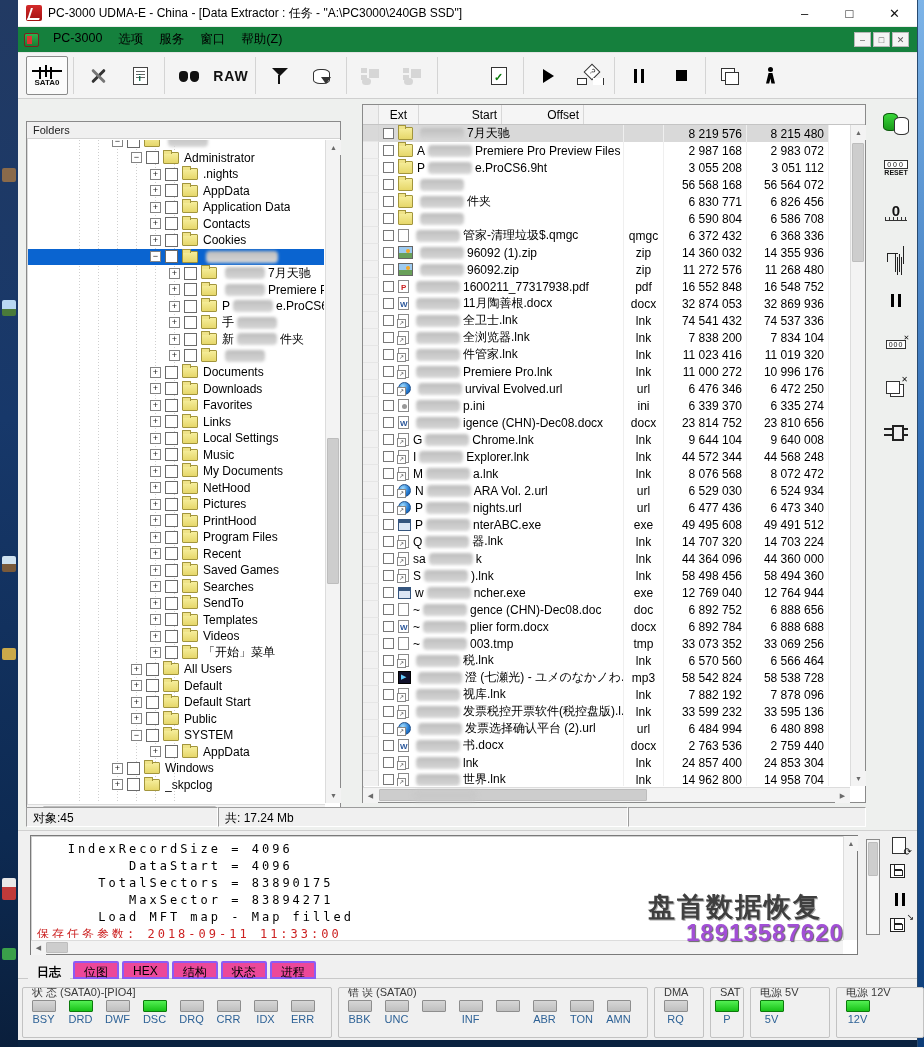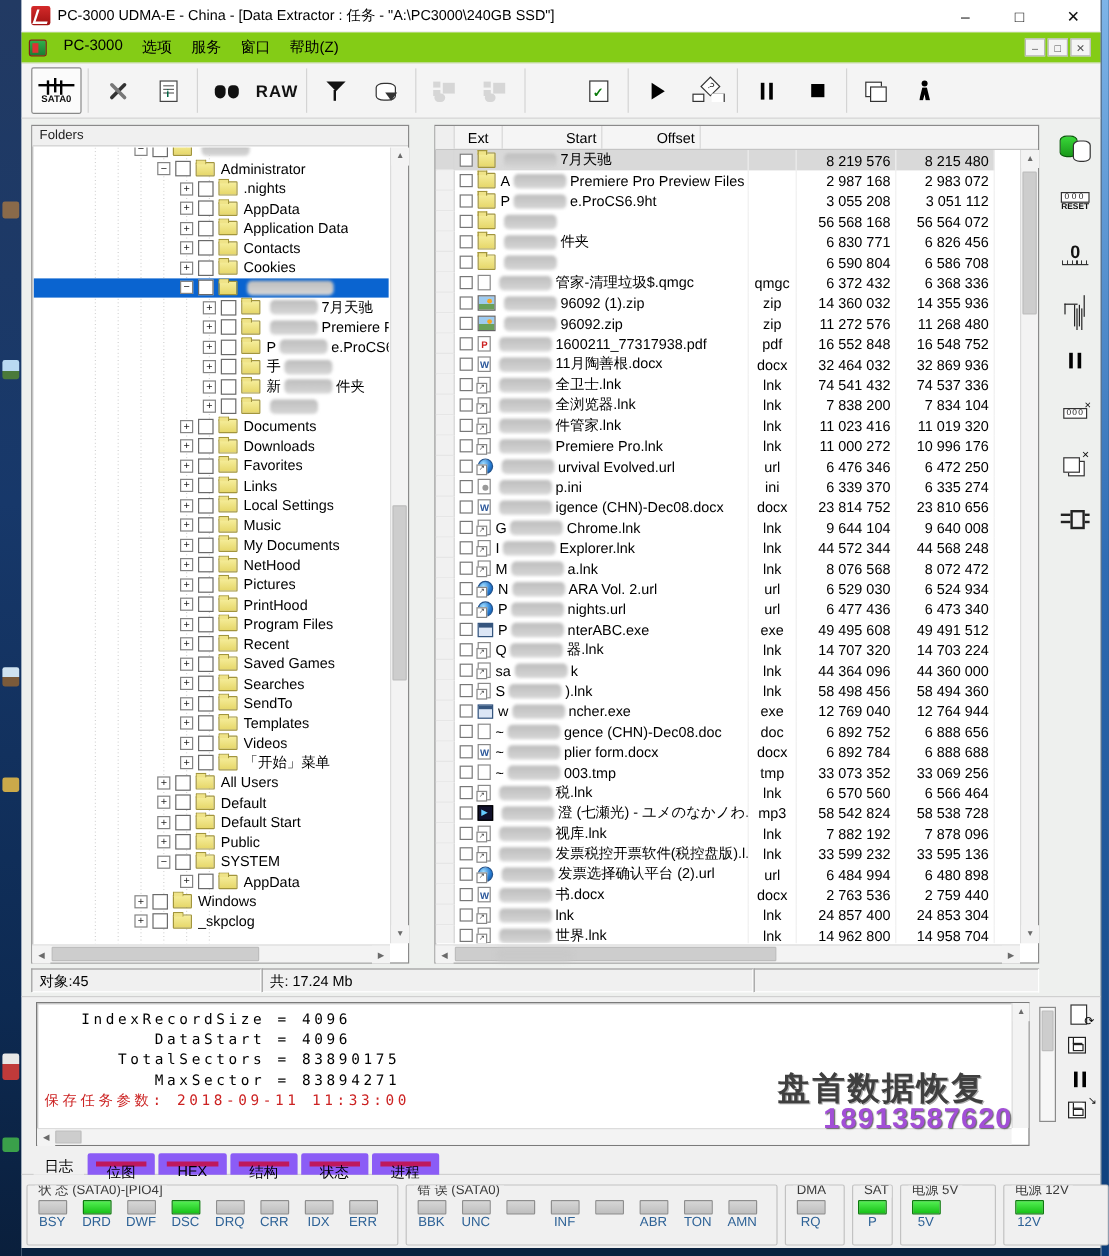--- a/index.html
+++ b/index.html
@@ -15,21 +15,21 @@
   .app{position:absolute;left:18px;top:0;width:900px;height:1047px;background:#f0f0f0;border-right:1px solid #27496f}
 
   
   .titlebar{height:27px;background:#fff;display:flex;align-items:center;border-bottom:1px solid #ececec}
   .appicon{width:16px;height:16px;margin:0 6px 0 8px;background:linear-gradient(#d42a2a,#a11212);border-radius:2px;position:relative}
   .appicon::after{content:"";position:absolute;left:3px;top:3px;width:10px;height:10px;border-left:2px solid #fff;border-bottom:2px solid #fff;transform:skewX(-18deg)}
   .title-text{font-size:12px;white-space:nowrap;overflow:hidden}
   .wbtns{margin-left:auto;display:flex;height:100%}
   .wbtn{width:45px;display:flex;align-items:center;justify-content:center;font-size:13px;color:#111}
   
-  .menubar{height:26px;background:#84cc16;display:flex;align-items:center;border-bottom:1px solid #e4e4e4}
+  .menubar{height:26px;background:#15803d;display:flex;align-items:center;border-bottom:1px solid #e4e4e4}
   .mdiicon{width:15px;height:14px;margin:0 6px 0 6px;background:linear-gradient(#2fae4b,#1b7d33);border:1px solid #7c1f1f;border-radius:2px;position:relative}
   .mdiicon::after{content:"";position:absolute;left:2px;top:2px;width:5px;height:8px;background:#d33}
   .menu-item{padding:4px 8px;font-size:12.5px}
   .menu-item:first-of-type{text-decoration:none}
   .mdictrls{margin-left:auto;margin-right:8px;display:flex;gap:2px}
   .mdictrl{width:17px;height:15px;border:1px solid #b8b8b8;background:#f4f4f4;font-size:9px;display:flex;align-items:center;justify-content:center;color:#555}
 
   
   .toolbar{height:46px;background:#f4f4f4;border-bottom:1px solid #cfcfcf;display:flex;align-items:stretch;padding-left:6px}
   .tbtn{min-width:42px;display:flex;flex-direction:column;align-items:center;justify-content:center;gap:1px;position:relative;color:#111}
@@ -72,21 +72,21 @@
   .ico-copy{width:18px;height:16px;position:relative}
   .ico-copy::before{content:"";position:absolute;left:0;top:0;width:12px;height:11px;background:#fff;border:1px solid #333}
   .ico-copy::after{content:"";position:absolute;left:4px;top:4px;width:12px;height:11px;background:#fff;border:1px solid #333}
   .ico-person{width:14px;height:18px;position:relative}
   .ico-person::before{content:"";position:absolute;left:3px;top:0;width:5px;height:5px;background:#000;border-radius:50%}
   .ico-person::after{content:"";position:absolute;left:1px;top:6px;width:9px;height:11px;background:#000;clip-path:polygon(30% 0,70% 0,100% 100%,60% 100%,50% 55%,35% 100%,0 100%)}
 
   
   .client{position:relative;height:731px;background:#eef0ee}
   .panel{position:absolute;background:#fff;border:1px solid #8a8a8a;box-shadow:inset 1px 1px 0 #d9d9d9}
-  .folders-panel{left:8px;top:5px;width:315px;height:699px}
+  .folders-panel{left:8px;top:22px;width:315px;height:699px}
   .files-panel{left:344px;top:5px;width:504px;height:699px}
   .fhead{height:17px;background:#f0f0f0;border-bottom:1px solid #d2d2d2;font-size:11px;padding:2px 0 0 6px;color:#222}
 
   
   .treearea{position:absolute;left:1px;right:16px;top:18px;bottom:16px;overflow:hidden;background-image:
     linear-gradient(#cfcfcf 33%,transparent 33%),linear-gradient(#cfcfcf 33%,transparent 33%),
     linear-gradient(#cfcfcf 33%,transparent 33%),linear-gradient(#cfcfcf 33%,transparent 33%),
     linear-gradient(#cfcfcf 33%,transparent 33%),linear-gradient(#cfcfcf 33%,transparent 33%);
     background-size:1px 3px;background-repeat:repeat-y;
     background-position:51px 0,70px 0,89px 0,108px 0,127px 0,146px 0}
@@ -186,22 +186,22 @@
   .lsi{width:20px;height:18px;position:relative;color:#111}
   .lsi.docref::before{content:"";position:absolute;left:2px;top:0;width:12px;height:15px;background:#fff;border:1px solid #333}
   .lsi.docref::after{content:"⟳";position:absolute;right:-2px;bottom:-2px;font-size:10px}
   .floppy{width:15px;height:14px;background:#fff;border:1px solid #222;position:relative}
   .floppy::before{content:"";position:absolute;left:3px;top:0;width:7px;height:4px;background:#fff;border-bottom:1px solid #222;border-left:1px solid #222}
   .floppy::after{content:"";position:absolute;left:3px;bottom:1px;width:7px;height:4px;border:1px solid #222}
   .lsi.savearr::after{content:"↘";position:absolute;right:-4px;top:-6px;font-size:9px}
 
   
   .logtabs{position:absolute;left:10px;top:130px;height:18px;display:flex;gap:3px;font-size:12px}
-  .tab{padding:1px 9px;border:7px solid #8b5cf6;background:#be185d;border-radius:2px 2px 0 0}
-  .tab.active{border:none;background:#f0f0f0;font-weight:normal;padding-top:3px}
+  .tab{padding:1px 9px;border:2px solid #8b5cf6;background:#ec4899;border-radius:2px 2px 0 0}
+  .tab.active{border:none;background:#f0f0f0;font-weight:bold;padding-top:3px}
 
   
   .statusbar{height:62px;background:#f0f0f0;border-top:1px solid #c9c9c9;display:flex;gap:6px;padding:8px 4px 2px 4px}
   .sgroup{position:relative;border:1px solid #c2c2c2;border-radius:2px;background:#f0f0f0;flex:none;overflow:hidden}
   .gtitle{position:absolute;top:-1px;left:6px;background:#f0f0f0;padding:0 3px;font-size:11px;color:#3a3a3a;white-space:nowrap;line-height:11px}
   .lamps{display:flex;padding:12px 2px 2px 2px}
   .lampu{width:37px;text-align:center}
   .lamp{width:24px;height:12px;margin:0 auto 1px auto;background:linear-gradient(#d6d6d6,#bfbfbf);border:1px solid #8e8e8e;border-radius:1px}
   .lamp.on{background:linear-gradient(#53ef53,#18c218);border-color:#0c7a0c}
   .lampl{font-size:11px;color:#2e6296;white-space:nowrap}
@@ -711,21 +711,21 @@
           </div>
           <div class="frow">
             <div class="cell cmark"></div>
             <div class="cell cname">
               <div class="fcb"></div>
               <div class="fi docx"></div>
               <span class="cens" style="width: 44px;"></span>
               <span>11月陶善根.docx</span>
             </div>
             <div class="cell cext">docx</div>
-            <div class="cell cstart">32 464 032</div>
+            <div class="cell cstart">32 874 053</div>
             <div class="cell coffset">32 869 936</div>
           </div>
           <div class="frow">
             <div class="cell cmark"></div>
             <div class="cell cname">
               <div class="fcb"></div>
               <div class="fi lnk"></div>
               <span class="cens" style="width: 44px;"></span>
               <span>全卫士.lnk</span>
             </div>
@@ -1115,21 +1115,21 @@
 
     <div class="sumbar">
       <div class="sumcell" style="width:192px">对象:45</div>
       <div class="sumcell" style="width:410px">共: 17.24 Mb</div>
       <div class="sumcell" style="width:238px"></div>
     </div>
   </div>
 
   <div class="logsec">
     <div class="logbox">
-      <div class="logtext" id="logtext"><div class="logline">   IndexRecordSize = 4096</div><div class="logline">         DataStart = 4096</div><div class="logline">      TotalSectors = 83890175</div><div class="logline">         MaxSector = 83894271</div><div class="logline red">保存任务参数: 2018-09-11 11:33:00</div></div>
+      <div class="logtext" id="logtext"><div class="logline">   IndexRecordSize = 4096</div><div class="logline">         DataStart = 4096</div><div class="logline">      TotalSectors = 83890175</div><div class="logline">         MaxSector = 83894271</div><div class="logline">      Load MFT map - Map filled</div><div class="logline red">保存任务参数: 2018-09-11 11:33:00</div></div>
       <div class="vscroll" style="right:0;top:0;bottom:14px;width:14px">
         <div class="sarrow" style="top:0;width:14px">▲</div>
       </div>
       <div class="hscroll" style="left:0;right:14px;bottom:0;height:14px">
         <div class="sarrow" style="left:0;height:14px">◀</div>
         <div class="sthumb" style="top:1px;bottom:1px;left:15px;width:22px"></div>
       </div>
     </div>
     <div class="wm1">盘首数据恢复</div>
     <div class="wm2">18913587620</div>

